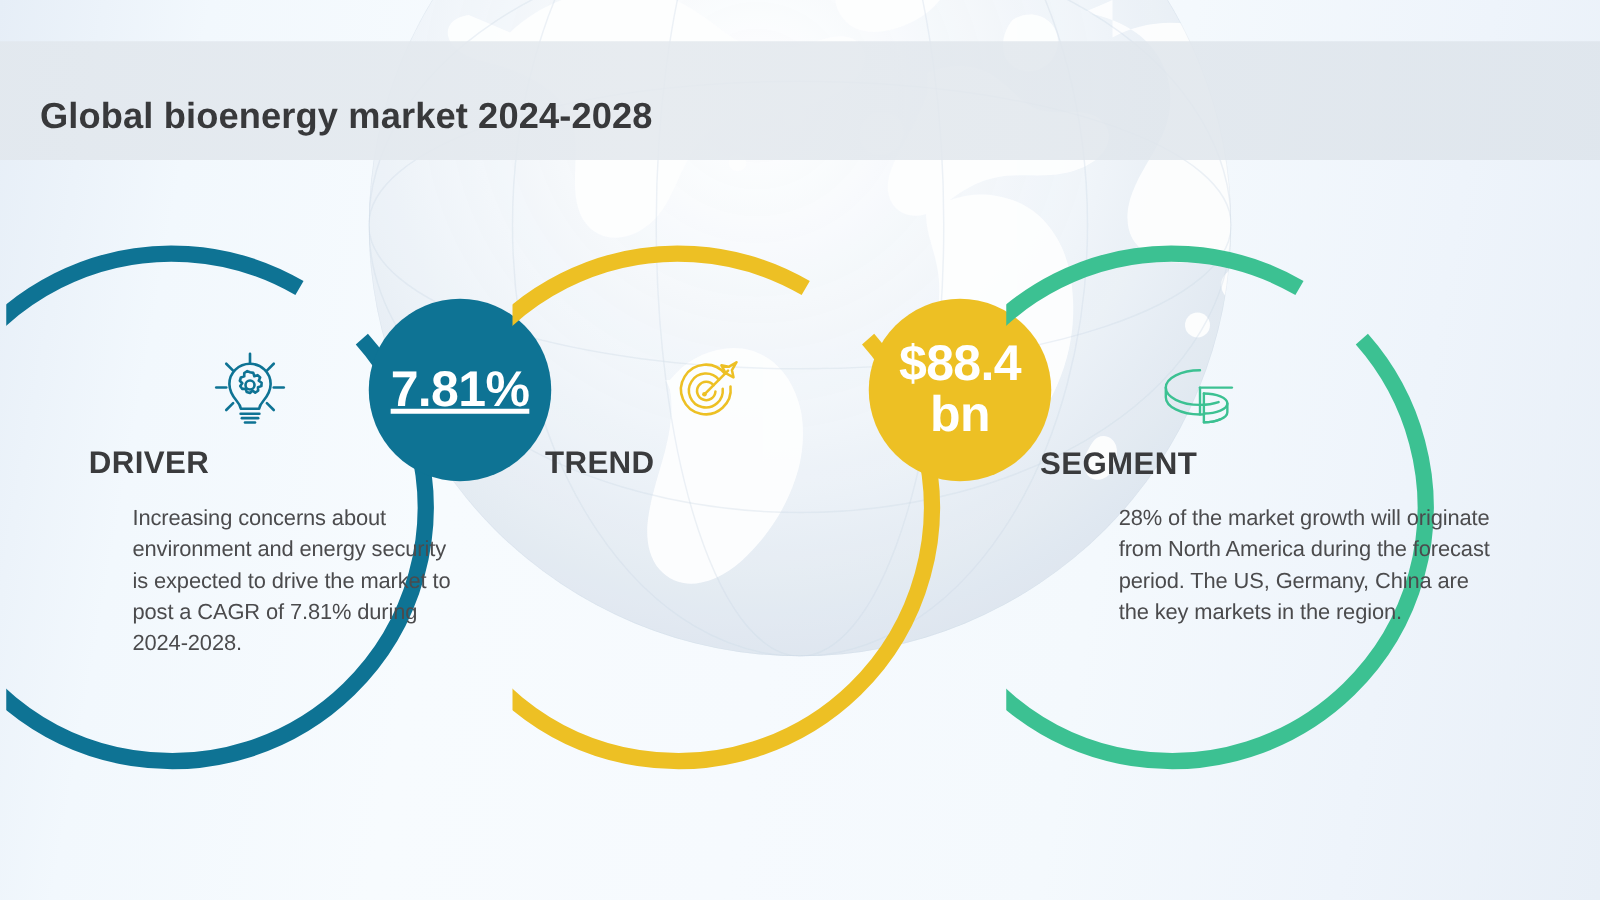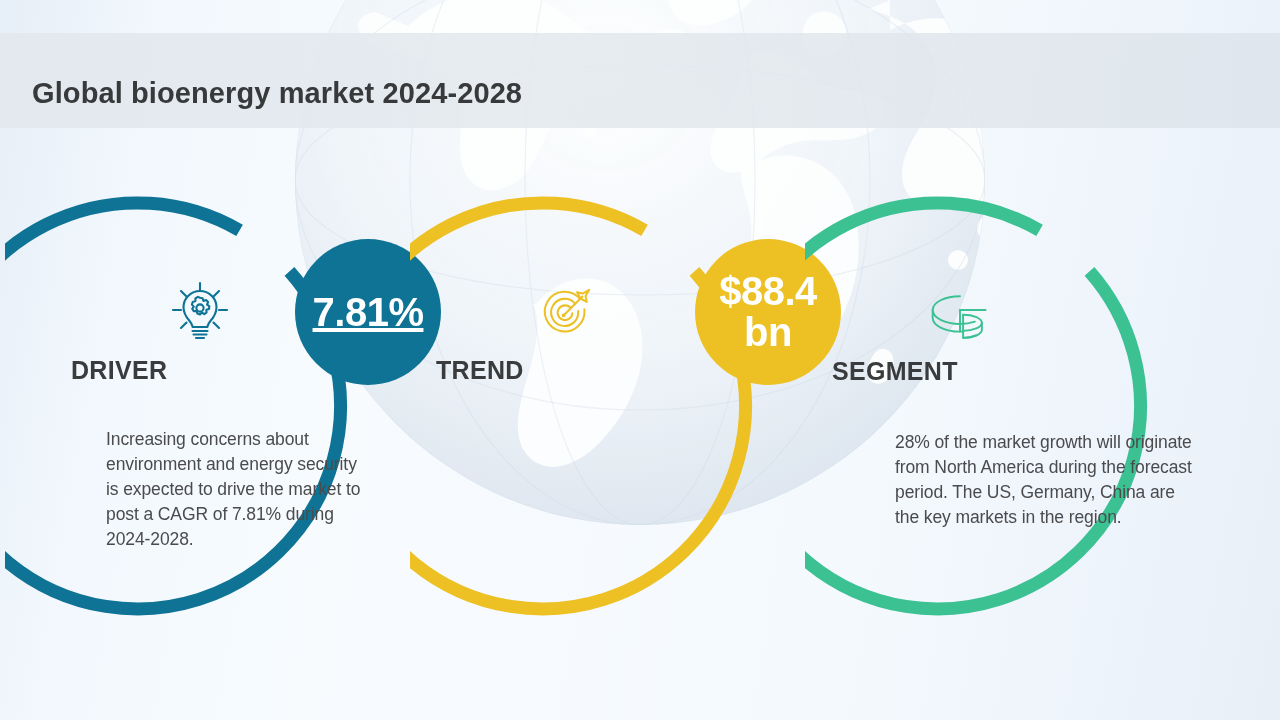--- a/index.html
+++ b/index.html
@@ -84,23 +84,23 @@
   }
   #card-0 .card-heading { left:66px; top:356px; }
   #card-1 .card-heading { left:26px; top:356px; }
   #card-2 .card-heading { left:27px; top:357px; }
 
   .card-body {
     position:absolute;
     font-size:17.5px; line-height:25px; color:#4b4b4d;
     letter-spacing:-.1px;
   }
-  #card-0 .card-body { left:101px; top:402px; width:262px;margin-top:25px; }
+  #card-0 .card-body { left:101px; top:402px; width:262px; }
   #card-1 .card-body { left:107px; top:402px; width:285px; }
-  #card-2 .card-body { left:90px;  top:402px; width:300px;margin-top:28px; }
+  #card-2 .card-body { left:90px;  top:402px; width:300px; }
 </style>
 </head>
 <body>
 
 <div id="stage">
 
   <svg id="globe" viewBox="0 0 700 700">
     <defs>
       <radialGradient id="globeGrad" cx="45%" cy="35%" r="72%">
         <stop offset="0%" stop-color="#ffffff" stop-opacity="1"></stop>

